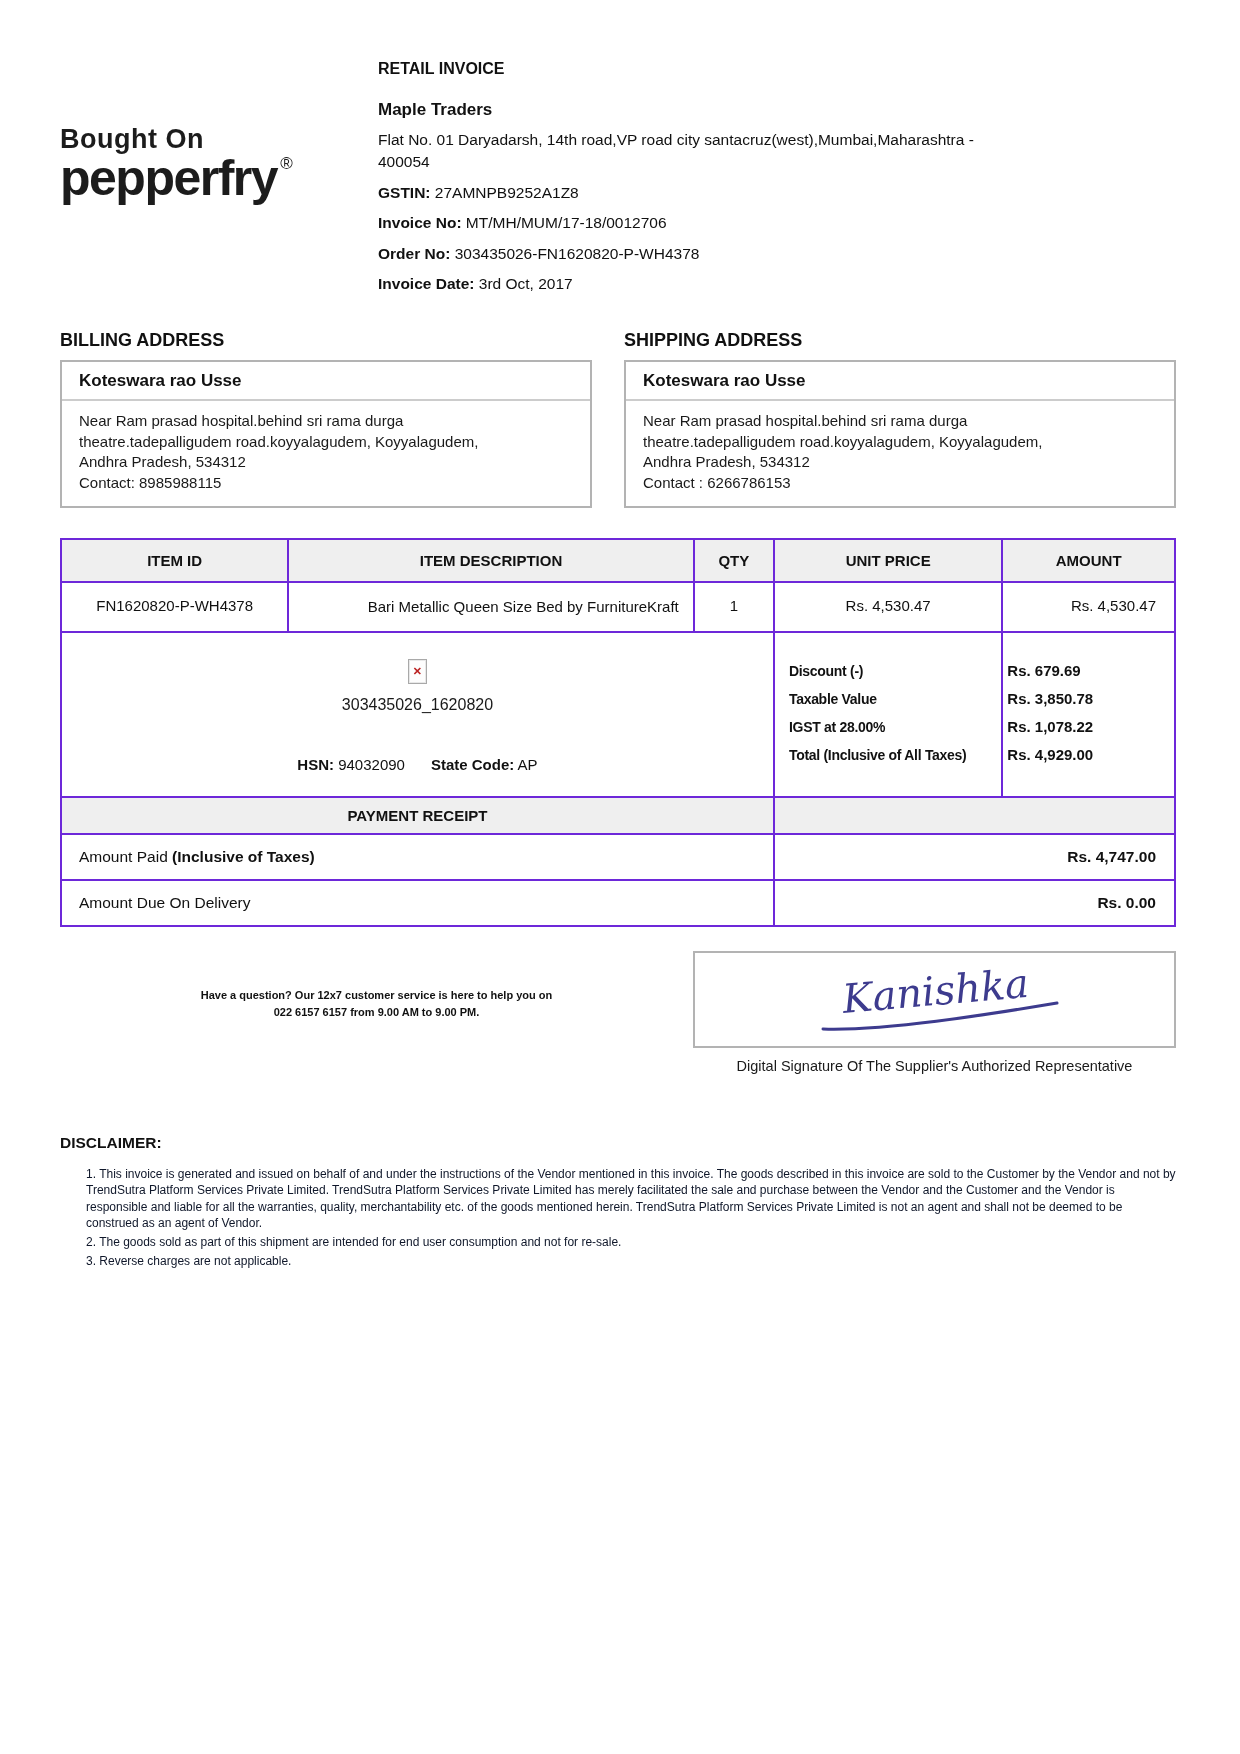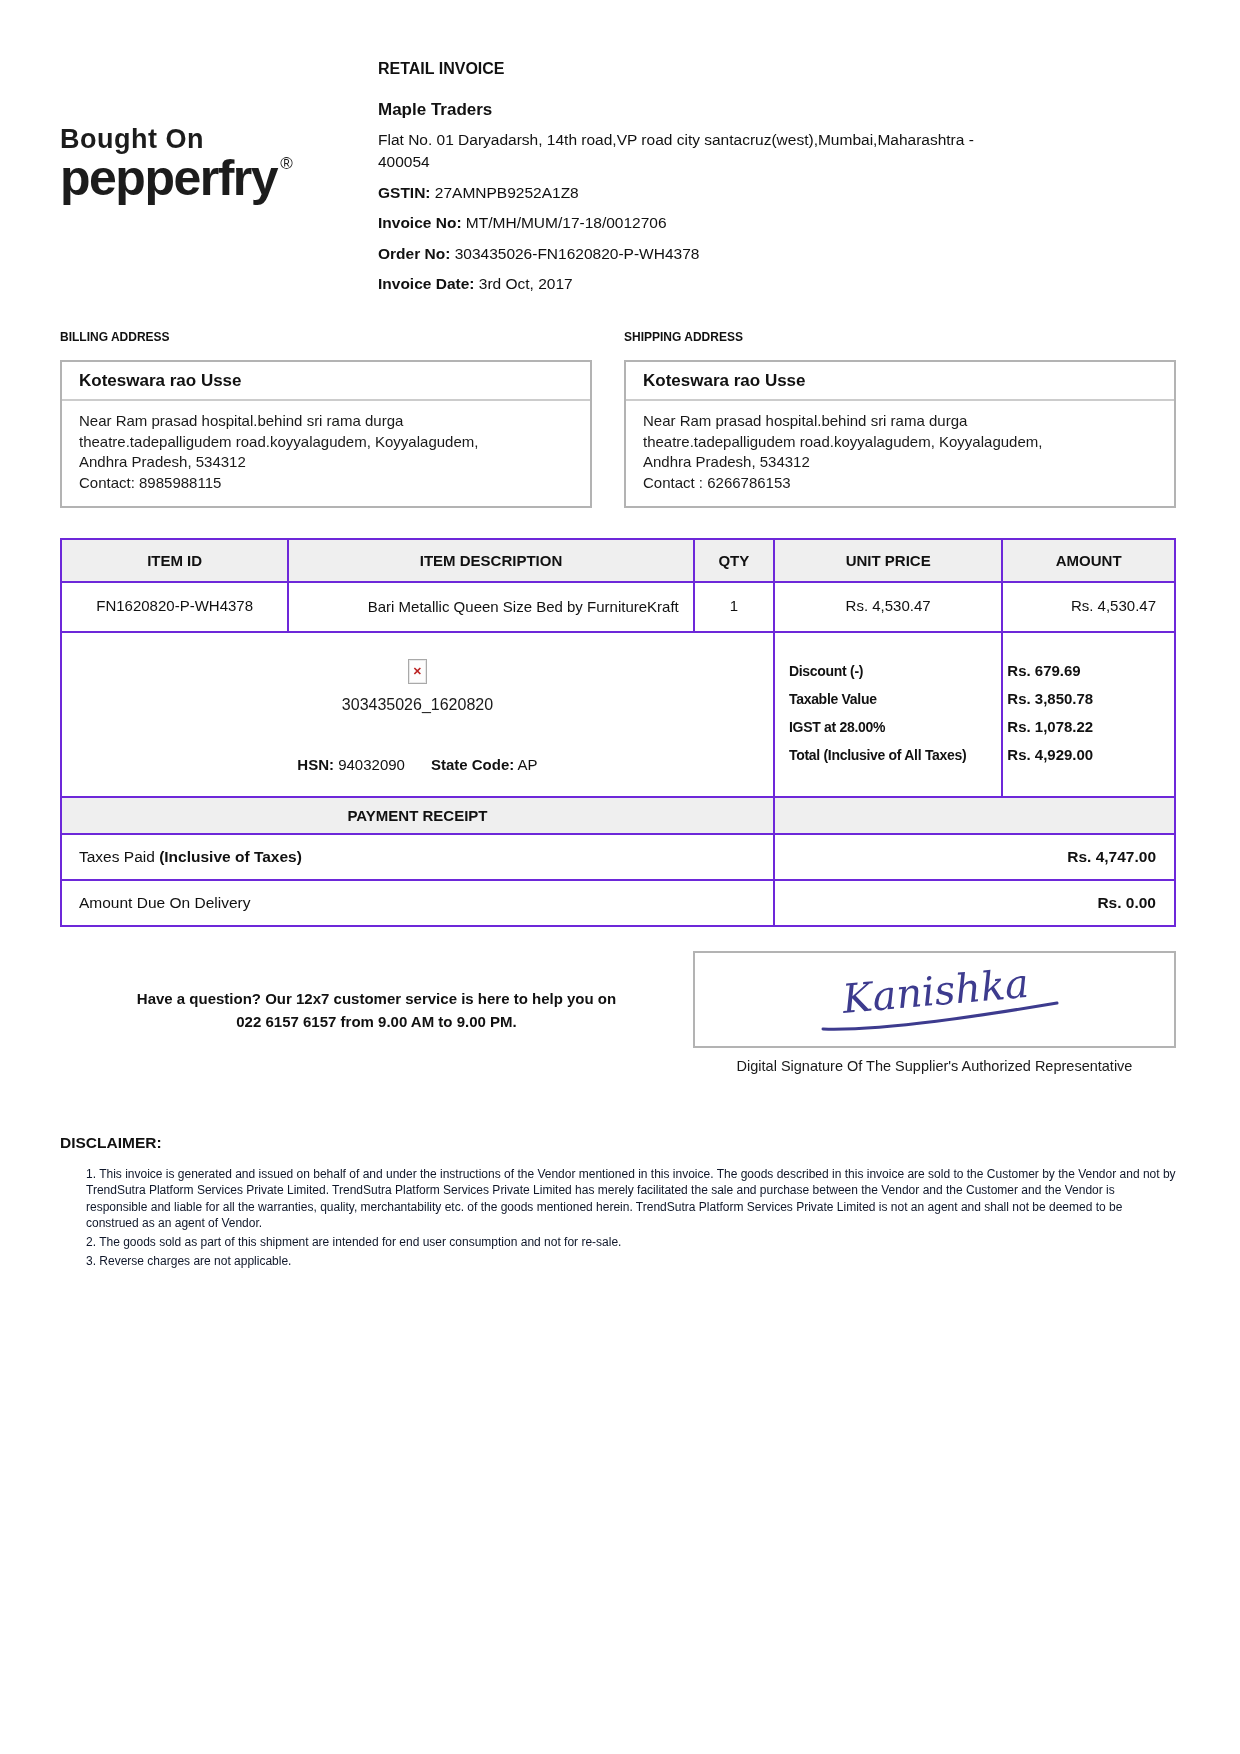--- a/index.html
+++ b/index.html
@@ -22,21 +22,21 @@
   .doc-type { font-weight: bold; font-size: 16px; margin-bottom: 22px; }
   .vendor-name { font-weight: bold; font-size: 17px; margin-bottom: 9px; }
   .company-block p { font-size: 15.5px; line-height: 1.45; margin-bottom: 8px; }
   .vendor-address { max-width: 600px; }
   .lbl { font-weight: bold; }
 
   
   .addresses { display: flex; gap: 32px; margin-top: 26px; }
   .addr-col-billing { flex: 0 0 532px; }
   .addr-col-shipping { flex: 1; }
-  .addr-title { font-weight: bold; font-size: 12px; margin-bottom: 16px; }
+  .addr-title { font-weight: bold; font-size: 18px; margin-bottom: 9px; }
   .addr-box { border: 2px solid #b3b3b3; background: #ffffff; }
   .addr-name { font-weight: bold; font-size: 17px; padding: 9px 17px 8px 17px; border-bottom: 2px solid #cccccc; }
   .addr-body { padding: 10px 17px 12px 17px; font-size: 15px; line-height: 1.38; color: #1a1a1a; }
   .addr-body .addr-text { max-width: 434px; }
 
   
   table.items { width: 100%; border-collapse: collapse; margin-top: 30px; }
   table.items th, table.items td { border: 2px solid #6d28d9; font-size: 15px; }
   table.items th {
     background: #efefef; font-weight: bold; text-align: center;
@@ -64,21 +64,21 @@
   td.mid-values { vertical-align: top; padding: 24px 18px 10px 4px; text-align: left; }
   td.mid-values div { font-weight: bold; font-size: 15px; white-space: nowrap; line-height: 28px; }
 
   tr.pay-header td { background: #efefef; padding: 9px 6px; font-weight: bold; text-align: center; font-size: 15px; }
   tr.pay-row td.pay-label { padding: 13px 17px; font-size: 15.5px; }
   tr.pay-row td.pay-value { padding: 13px 18px; text-align: right; font-weight: bold; font-size: 15.5px; }
 
   
   .footer-row { display: flex; margin-top: 24px; }
   .support { flex: 0 0 633px; padding: 36px 30px 0 30px; text-align: center; }
-  .support p { font-weight: bold; font-size: 15px; line-height: 1.55; }
+  .support p { font-weight: bold; font-size: 11px; line-height: 1.55; }
   .sig-col { flex: 1; }
   .sig-box {
     border: 2px solid #b3b3b3; height: 97px; width: 100%;
     display: flex; align-items: center; justify-content: center; overflow: hidden;
   }
   .sig-caption { margin-top: 10px; font-size: 14.5px; text-align: center; color: #1a1a1a; }
 
   
   .disclaimer { margin-top: 60px; }
   .disclaimer-title { font-weight: bold; font-size: 15.5px; margin-bottom: 14px; }
@@ -172,21 +172,21 @@
         <div>Rs. 3,850.78</div>
         <div>Rs. 1,078.22</div>
         <div>Rs. 4,929.00</div>
       </td>
     </tr>
     <tr class="pay-header">
       <td colspan="3">PAYMENT RECEIPT</td>
       <td colspan="2"></td>
     </tr>
     <tr class="pay-row">
-      <td class="pay-label" colspan="3"><span>Taxes Paid </span><span class="lbl">(Inclusive of Taxes)</span></td>
+      <td class="pay-label" colspan="3"><span>Amount Paid </span><span class="lbl">(Inclusive of Taxes)</span></td>
       <td class="pay-value" colspan="2">Rs. 4,747.00</td>
     </tr>
     <tr class="pay-row">
       <td class="pay-label" colspan="3"><span>Amount Due On Delivery</span><span class="lbl"></span></td>
       <td class="pay-value" colspan="2">Rs. 0.00</td>
     </tr>
   </tbody>
     </table>
 
   <div class="footer-row">

